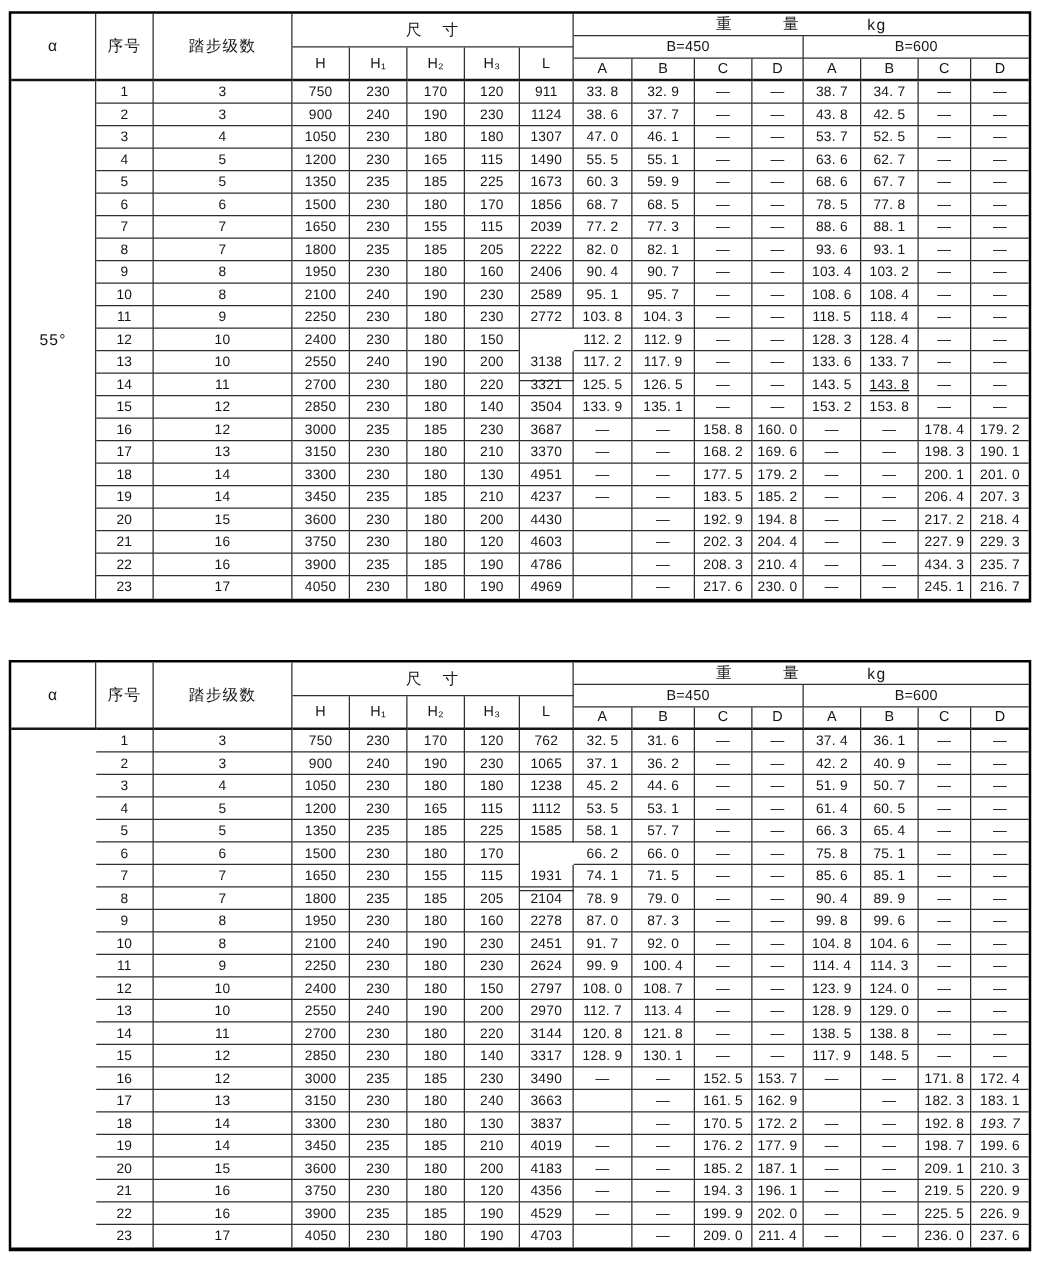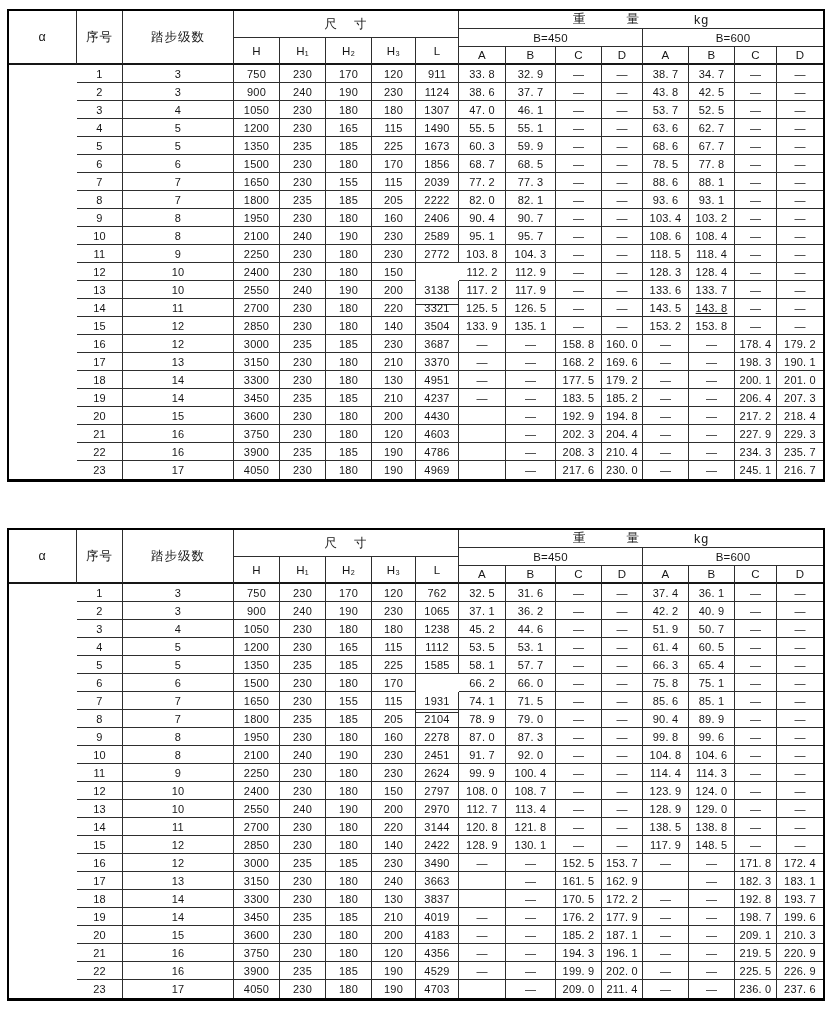--- a/index.html
+++ b/index.html
@@ -47,20 +47,21 @@
         <div class="c hdr" style="grid-area: 2 / 9 / span 2 / span 4;">B=450</div>
         <div class="c hdr er" style="grid-area: 2 / 13 / span 2 / span 4;">B=600</div>
         <div class="c hdr hb" style="grid-area: 4 / 9 / span 1 / span 1;">A</div>
         <div class="c hdr hb" style="grid-area: 4 / 10 / span 1 / span 1;">B</div>
         <div class="c hdr hb" style="grid-area: 4 / 11 / span 1 / span 1;">C</div>
         <div class="c hdr hb" style="grid-area: 4 / 12 / span 1 / span 1;">D</div>
         <div class="c hdr hb" style="grid-area: 4 / 13 / span 1 / span 1;">A</div>
         <div class="c hdr hb" style="grid-area: 4 / 14 / span 1 / span 1;">B</div>
         <div class="c hdr hb" style="grid-area: 4 / 15 / span 1 / span 1;">C</div>
         <div class="c hdr hb er" style="grid-area: 4 / 16 / span 1 / span 1;">D</div>
+        <div class="c hz eb" style="grid-area: 5 / 1 / span 23 / span 1;">55°</div>
         <div class="c" style="grid-area: 5 / 2 / span 1 / span 1;">1</div>
         <div class="c" style="grid-area: 5 / 3 / span 1 / span 1;">3</div>
         <div class="c" style="grid-area: 5 / 4 / span 1 / span 1;">750</div>
         <div class="c" style="grid-area: 5 / 5 / span 1 / span 1;">230</div>
         <div class="c" style="grid-area: 5 / 6 / span 1 / span 1;">170</div>
         <div class="c" style="grid-area: 5 / 7 / span 1 / span 1;">120</div>
         <div class="c" style="grid-area: 5 / 8 / span 1 / span 1;">911</div>
         <div class="c" style="grid-area: 5 / 9 / span 1 / span 1; text-align: center;">33. 8</div>
         <div class="c" style="grid-area: 5 / 10 / span 1 / span 1;">32. 9</div>
         <div class="c" style="grid-area: 5 / 11 / span 1 / span 1;">—</div>
@@ -375,21 +376,21 @@
         <div class="c" style="grid-area: 26 / 5 / span 1 / span 1;">235</div>
         <div class="c" style="grid-area: 26 / 6 / span 1 / span 1;">185</div>
         <div class="c" style="grid-area: 26 / 7 / span 1 / span 1;">190</div>
         <div class="c" style="grid-area: 26 / 8 / span 1 / span 1;">4786</div>
         <div class="c" style="grid-area: 26 / 9 / span 1 / span 1;"></div>
         <div class="c" style="grid-area: 26 / 10 / span 1 / span 1;">—</div>
         <div class="c" style="grid-area: 26 / 11 / span 1 / span 1;">208. 3</div>
         <div class="c" style="grid-area: 26 / 12 / span 1 / span 1;">210. 4</div>
         <div class="c" style="grid-area: 26 / 13 / span 1 / span 1;">—</div>
         <div class="c" style="grid-area: 26 / 14 / span 1 / span 1;">—</div>
-        <div class="c" style="grid-area: 26 / 15 / span 1 / span 1;">234. 3</div>
+        <div class="c" style="grid-area: 26 / 15 / span 1 / span 1;">434. 3</div>
         <div class="c er" style="grid-area: 26 / 16 / span 1 / span 1;">235. 7</div>
         <div class="c eb" style="grid-area: 27 / 2 / span 1 / span 1;">23</div>
         <div class="c eb" style="grid-area: 27 / 3 / span 1 / span 1;">17</div>
         <div class="c eb" style="grid-area: 27 / 4 / span 1 / span 1;">4050</div>
         <div class="c eb" style="grid-area: 27 / 5 / span 1 / span 1;">230</div>
         <div class="c eb" style="grid-area: 27 / 6 / span 1 / span 1;">180</div>
         <div class="c eb" style="grid-area: 27 / 7 / span 1 / span 1;">190</div>
         <div class="c eb" style="grid-area: 27 / 8 / span 1 / span 1;">4969</div>
         <div class="c eb" style="grid-area: 27 / 9 / span 1 / span 1;"></div>
         <div class="c eb" style="grid-area: 27 / 10 / span 1 / span 1;">—</div>
@@ -643,21 +644,21 @@
         <div class="c" style="grid-area: 18 / 13 / span 1 / span 1;">138. 5</div>
         <div class="c" style="grid-area: 18 / 14 / span 1 / span 1;">138. 8</div>
         <div class="c" style="grid-area: 18 / 15 / span 1 / span 1;">—</div>
         <div class="c er" style="grid-area: 18 / 16 / span 1 / span 1;">—</div>
         <div class="c" style="grid-area: 19 / 2 / span 1 / span 1;">15</div>
         <div class="c" style="grid-area: 19 / 3 / span 1 / span 1;">12</div>
         <div class="c" style="grid-area: 19 / 4 / span 1 / span 1;">2850</div>
         <div class="c" style="grid-area: 19 / 5 / span 1 / span 1;">230</div>
         <div class="c" style="grid-area: 19 / 6 / span 1 / span 1;">180</div>
         <div class="c" style="grid-area: 19 / 7 / span 1 / span 1;">140</div>
-        <div class="c" style="grid-area: 19 / 8 / span 1 / span 1;">2422</div>
+        <div class="c" style="grid-area: 19 / 8 / span 1 / span 1;">3317</div>
         <div class="c" style="grid-area: 19 / 9 / span 1 / span 1;">128. 9</div>
         <div class="c" style="grid-area: 19 / 10 / span 1 / span 1;">130. 1</div>
         <div class="c" style="grid-area: 19 / 11 / span 1 / span 1;">—</div>
         <div class="c" style="grid-area: 19 / 12 / span 1 / span 1;">—</div>
         <div class="c" style="grid-area: 19 / 13 / span 1 / span 1;">117. 9</div>
         <div class="c" style="grid-area: 19 / 14 / span 1 / span 1;">148. 5</div>
         <div class="c" style="grid-area: 19 / 15 / span 1 / span 1;">—</div>
         <div class="c er" style="grid-area: 19 / 16 / span 1 / span 1;">—</div>
         <div class="c" style="grid-area: 20 / 2 / span 1 / span 1;">16</div>
         <div class="c" style="grid-area: 20 / 3 / span 1 / span 1;">12</div>
@@ -696,21 +697,21 @@
         <div class="c" style="grid-area: 22 / 6 / span 1 / span 1;">180</div>
         <div class="c" style="grid-area: 22 / 7 / span 1 / span 1;">130</div>
         <div class="c" style="grid-area: 22 / 8 / span 1 / span 1;">3837</div>
         <div class="c" style="grid-area: 22 / 9 / span 1 / span 1;"></div>
         <div class="c" style="grid-area: 22 / 10 / span 1 / span 1;">—</div>
         <div class="c" style="grid-area: 22 / 11 / span 1 / span 1;">170. 5</div>
         <div class="c" style="grid-area: 22 / 12 / span 1 / span 1;">172. 2</div>
         <div class="c" style="grid-area: 22 / 13 / span 1 / span 1;">—</div>
         <div class="c" style="grid-area: 22 / 14 / span 1 / span 1;">—</div>
         <div class="c" style="grid-area: 22 / 15 / span 1 / span 1;">192. 8</div>
-        <div class="c er" style="grid-area: 22 / 16 / span 1 / span 1;">193. 7</div>
+        <div class="c er" style="grid-area: 22 / 16 / span 1 / span 1; font-style: italic;">193. 7</div>
         <div class="c" style="grid-area: 23 / 2 / span 1 / span 1;">19</div>
         <div class="c" style="grid-area: 23 / 3 / span 1 / span 1;">14</div>
         <div class="c" style="grid-area: 23 / 4 / span 1 / span 1;">3450</div>
         <div class="c" style="grid-area: 23 / 5 / span 1 / span 1;">235</div>
         <div class="c" style="grid-area: 23 / 6 / span 1 / span 1;">185</div>
         <div class="c" style="grid-area: 23 / 7 / span 1 / span 1;">210</div>
         <div class="c" style="grid-area: 23 / 8 / span 1 / span 1;">4019</div>
         <div class="c" style="grid-area: 23 / 9 / span 1 / span 1;">—</div>
         <div class="c" style="grid-area: 23 / 10 / span 1 / span 1;">—</div>
         <div class="c" style="grid-area: 23 / 11 / span 1 / span 1;">176. 2</div>

